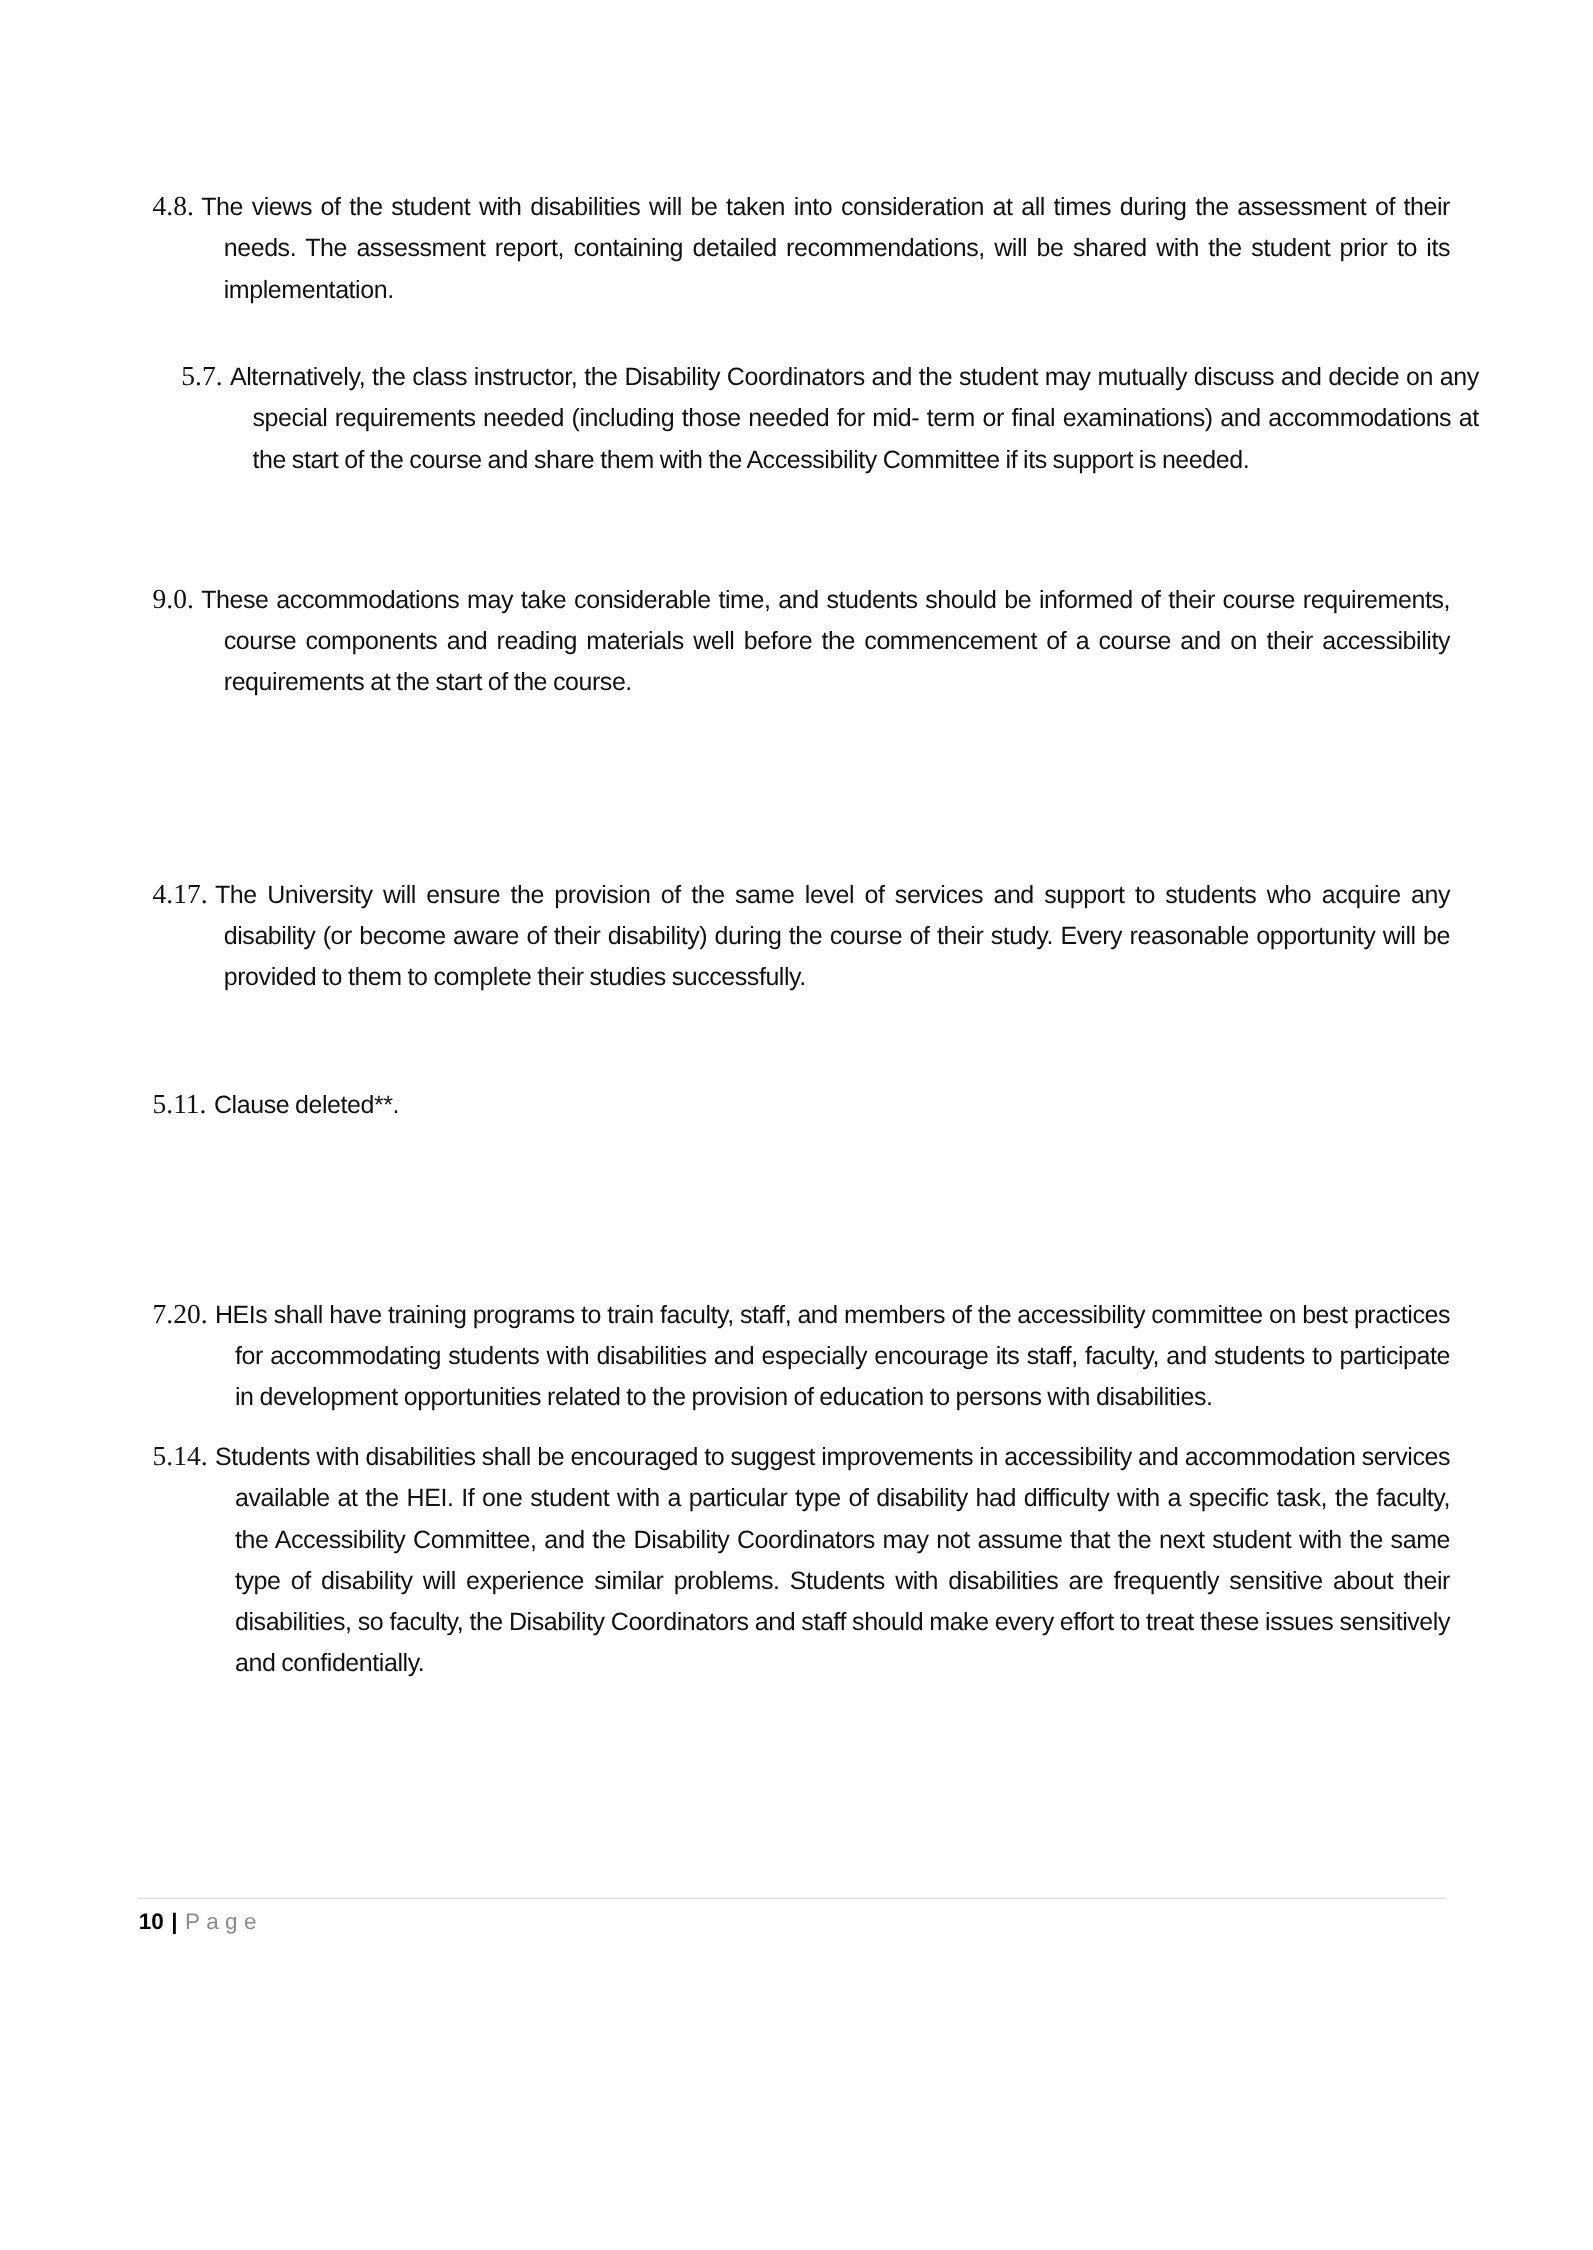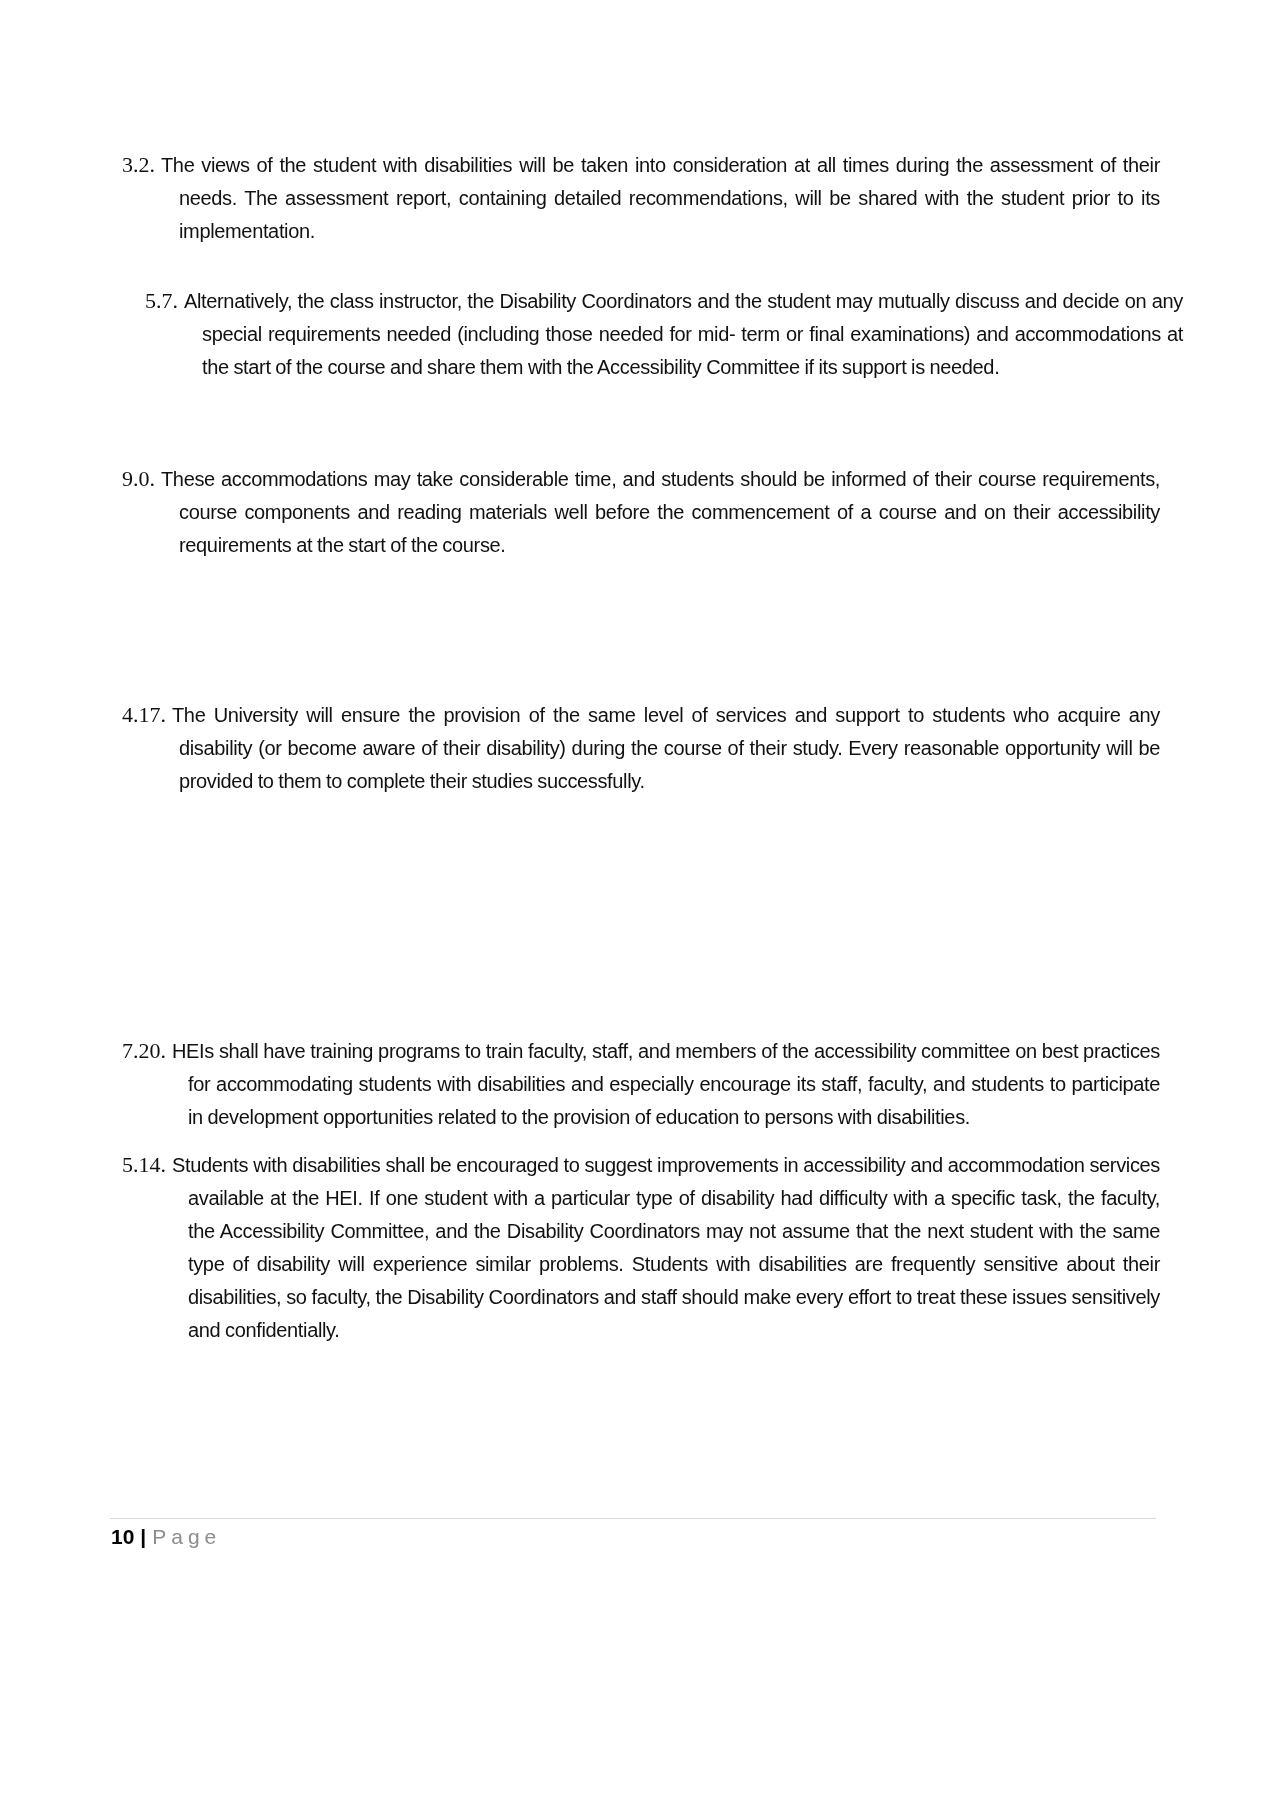--- a/index.html
+++ b/index.html
@@ -24,48 +24,51 @@
     margin-right: 6px;
   }
   .clause.indent57 { padding-left: 57px; text-indent: -57px; width: 981px; }
   .clause.indent66 { padding-left: 66px; text-indent: -66px; width: 972px; }
   .footer-rule {
     position: absolute; left: 110px; top: 1518px; width: 1046px; height: 0;
     border-top: 1.5px solid #d9d9d9;
   }
   .footer {
     position: absolute; left: 111px; top: 1524px;
-    font-family: "Liberation Sans", sans-serif; font-size: 21px; line-height: 26px;
+    font-family: "Liberation Sans", sans-serif; font-size: 18px; line-height: 26px;
   }
   .footer .pnum { font-weight: bold; color: #000; }
   .footer .sep { font-weight: bold; color: #000; margin: 0 6px 0 6px; }
   .footer .plabel { color: #8c8c8c; letter-spacing: 5px; }
 </style>
 </head>
 <body>
 
 <div class="page">
 
   <div class="clause indent57" style="top:148px;">
-    <span class="num">3.2.</span><span>The views of the student with disabilities will be taken into consideration at all times during the assessment of their needs. The assessment report, containing detailed recommendations, will be shared with the student prior to its implementation.</span>
+    <span class="num">4.8.</span><span>The views of the student with disabilities will be taken into consideration at all times during the assessment of their needs. The assessment report, containing detailed recommendations, will be shared with the student prior to its implementation.</span>
   </div>
 
   <div class="clause indent57" style="top:284px;margin-left:23px;">
     <span class="num">5.7.</span><span>Alternatively, the class instructor, the Disability Coordinators and the student may mutually discuss and decide on any special requirements needed (including those needed for mid- term or final examinations) and accommodations at the start of the course and share them with the Accessibility Committee if its support is needed.</span>
   </div>
 
   <div class="clause indent57" style="top:462px;">
     <span class="num">9.0.</span><span>These accommodations may take considerable time, and students should be informed of their course requirements, course components and reading materials well before the commencement of a course and on their accessibility requirements at the start of the course.</span>
   </div>
 
 
   <div class="clause indent57" style="top:698px;">
     <span class="num">4.17.</span><span>The University will ensure the provision of the same level of services and support to students who acquire any disability (or become aware of their disability) during the course of their study. Every reasonable opportunity will be provided to them to complete their studies successfully.</span>
   </div>
 
+  <div class="clause indent57" style="top:866px;">
+    <span class="num">5.11.</span><span>Clause deleted**.</span>
+  </div>
 
 
   <div class="clause indent66" style="top:1034px;">
     <span class="num">7.20.</span><span>HEIs shall have training programs to train faculty, staff, and members of the accessibility committee on best practices for accommodating students with disabilities and especially encourage its staff, faculty, and students to participate in development opportunities related to the provision of education to persons with disabilities.</span>
   </div>
 
   <div class="clause indent66" style="top:1148px;">
     <span class="num">5.14.</span><span>Students with disabilities shall be encouraged to suggest improvements in accessibility and accommodation services available at the HEI. If one student with a particular type of disability had difficulty with a specific task, the faculty, the Accessibility Committee, and the Disability Coordinators may not assume that the next student with the same type of disability will experience similar problems. Students with disabilities are frequently sensitive about their disabilities, so faculty, the Disability Coordinators and staff should make every effort to treat these issues sensitively and confidentially.</span>
   </div>
 

